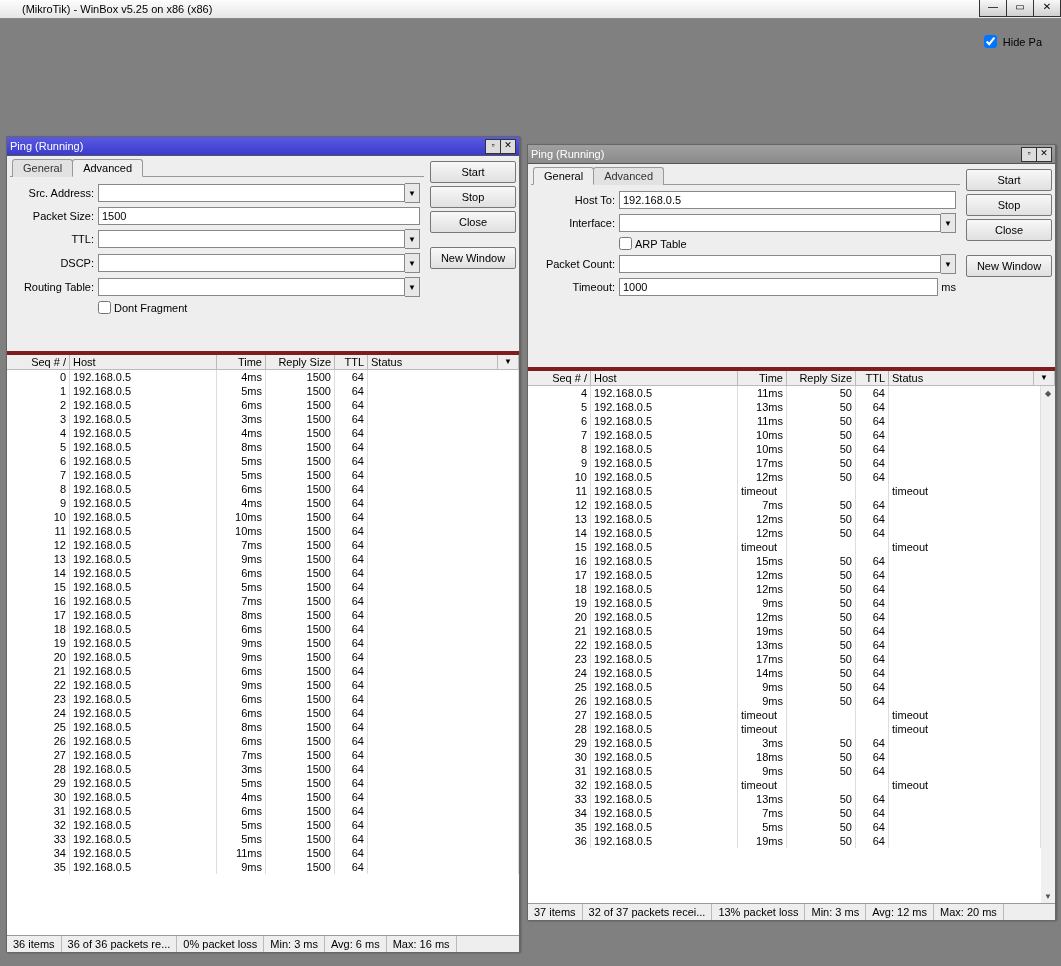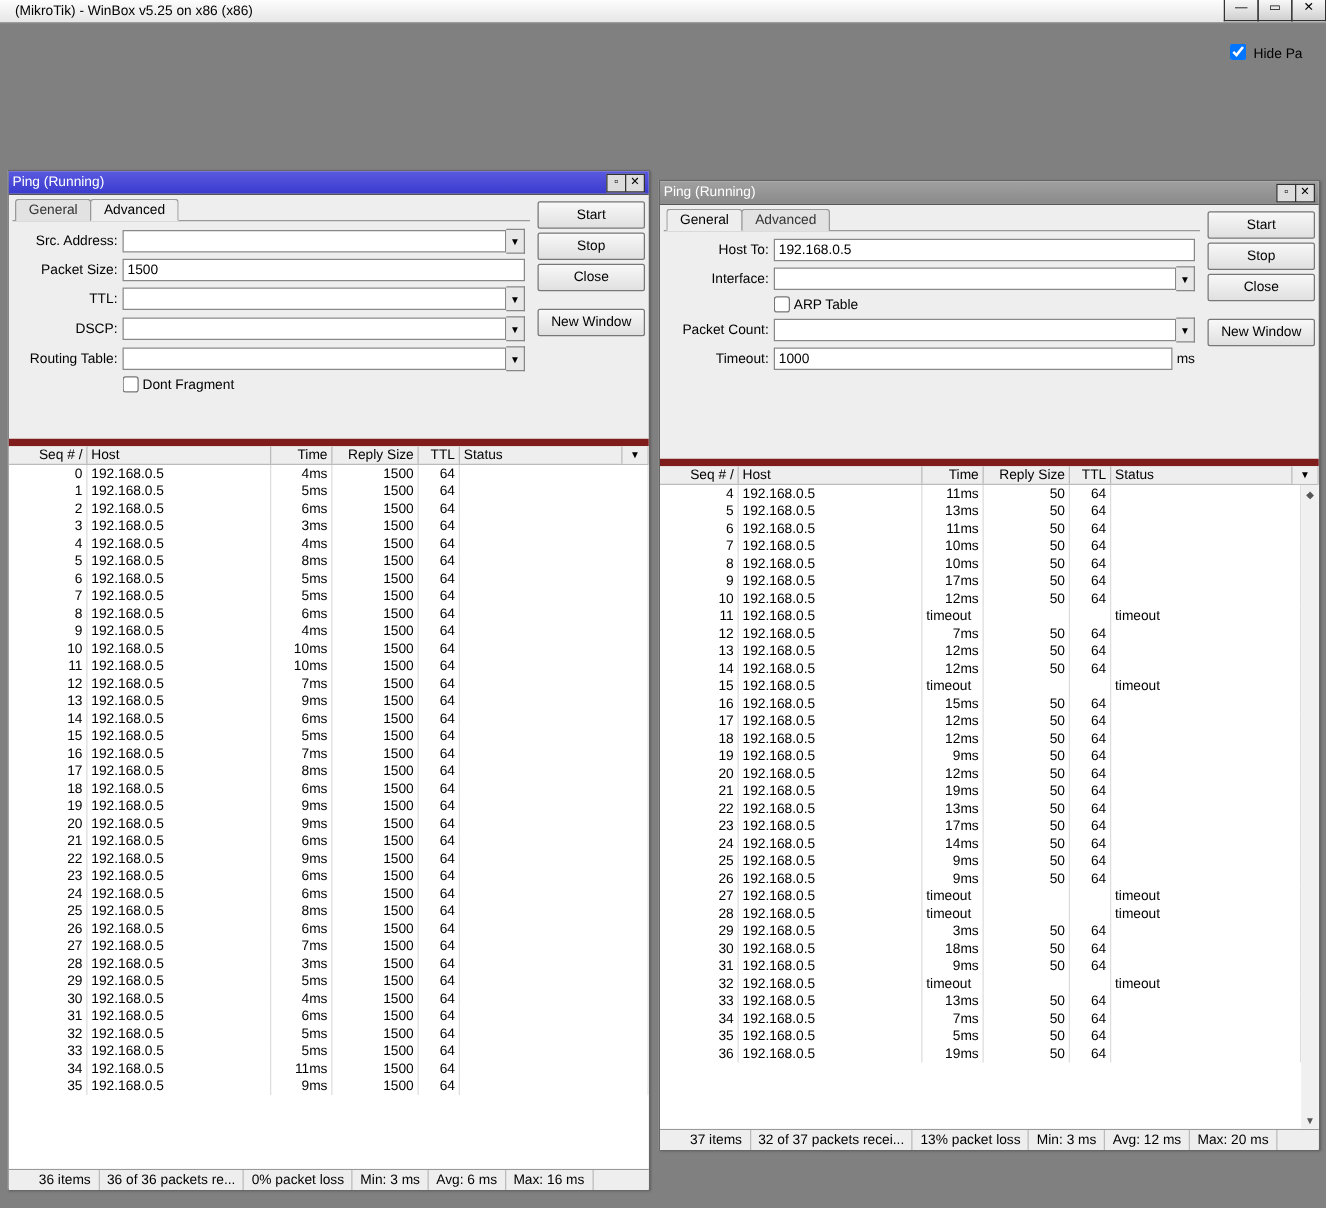--- a/index.html
+++ b/index.html
@@ -1,17 +1,17 @@
 <!DOCTYPE html>
 <html><head>
 <meta charset="utf-8">
 <style>
 html,body{margin:0;padding:0;font-family:Tahoma,Arial,sans-serif;font-size:11px;background:#808080;overflow:hidden;}
 .outer{width:1061px;height:966px;position:relative;background:#808080;}
-.titlebar{position:absolute;top:0;left:0;right:0;height:18px;background:linear-gradient(to bottom,#fdfdfd,#e6e6e6);border-bottom:1px solid #888;font-size:11px;line-height:18px;padding-left:12px;color:#000;}
+.titlebar{position:absolute;top:0;left:0;right:0;height:18px;background:linear-gradient(to bottom,#fdfdfd,#e6e6e6);border-bottom:1px solid #888;font-size:11px;line-height:18px;padding-left:22px;color:#000;}
 .wincaps{position:absolute;top:0;right:0;display:flex;}
 .wcap{width:26px;height:16px;border:1px solid #333;border-top:none;background:linear-gradient(to bottom,#f8f8f8,#d0d0d0);margin-left:-1px;text-align:center;line-height:14px;font-size:10px;}
 .hidepa{position:absolute;top:32px;right:19px;font-size:11px;}
 .hidepa input{vertical-align:-2px;}
 .window{position:absolute;background:#eeeeee;border:1px solid #666;box-shadow:1px 1px 2px rgba(0,0,0,0.3);}
 .wtitle{height:16px;font-size:11px;color:#fff;padding:1px 3px;display:flex;align-items:center;justify-content:space-between;border-bottom:1px solid #555;}
 .wtitle.active{background:linear-gradient(to bottom,#5a5adf,#3a3acf);}
 .wtitle.inactive{background:linear-gradient(to bottom,#a0a0a0,#8a8a8a);}
 .wtitle .ctrls{display:flex;gap:0;}
 .wtitle .wb{width:14px;height:13px;background:#ddd;border:1px solid #333;margin-left:-1px;color:#000;text-align:center;line-height:11px;font-size:9px;}
@@ -23,33 +23,33 @@
 .tab.inactive{background:#e2e2e2;color:#333;}
 .form{flex:1;padding:6px 4px 4px 4px;}
 .row{display:flex;align-items:center;margin-bottom:4px;}
 .lbl{width:80px;text-align:right;padding-right:4px;font-size:11px;}
 .row .inp{flex:1;height:16px;border:1px solid #888;background:#fff;font-size:11px;padding:0 3px;}
 .dd{width:14px;height:18px;border:1px solid #888;border-left:none;background:#e8e8e8;display:flex;align-items:center;justify-content:center;font-size:8px;}
 .btncol{width:86px;display:flex;flex-direction:column;gap:3px;padding-top:2px;}
 .btn{height:20px;border:1px solid #777;background:linear-gradient(to bottom,#f8f8f8,#e0e0e0);font-size:11px;text-align:center;line-height:20px;border-radius:2px;}
 .cbrow{display:flex;align-items:center;margin-left:84px;font-size:11px;gap:3px;}
 .cbrow input{margin:0;}
-.tbl{flex:1;overflow:hidden;border-top:6px solid #7f1d1d;background:#fff;position:relative;display:flex;flex-direction:column;}
+.tbl{flex:1;overflow:hidden;border-top:4px solid #7f1d1d;background:#fff;position:relative;display:flex;flex-direction:column;}
 .th,.tr{display:flex;height:14px;line-height:14px;font-size:11px;}
 .th{background:#eee;border-bottom:1px solid #bbb;position:relative;}
 .th>div,.tr>div{border-right:1px solid #ddd;padding:0 3px;overflow:hidden;white-space:nowrap;text-overflow:clip;}
 .th>div{border-right:1px solid #bbb;}
 .c-seq{width:56px;text-align:right;}
 .c-host{width:140px;text-align:left;}
 .c-time{width:42px;text-align:right;}
 .c-reply{width:62px;text-align:right;}
 .c-ttl{width:26px;text-align:right;}
 .c-status{flex:1;text-align:left;}
 .tbody{flex:1;overflow:hidden;}
-.status{height:16px;border-top:1px solid #999;background:#eee;display:flex;font-size:11px;padding-left:18px;}
+.status{height:16px;border-top:1px solid #999;background:#eee;display:flex;font-size:11px;}
 .status>div{border-right:1px solid #bbb;padding:1px 6px;line-height:14px;white-space:nowrap;}
 .scrollside{position:absolute;right:0;top:15px;bottom:0;width:14px;background:#f0f0f0;display:flex;flex-direction:column;align-items:center;justify-content:space-between;font-size:8px;color:#555;}
 .scrollside .arr{height:14px;width:14px;display:flex;align-items:center;justify-content:center;}
 .ddhdr{position:absolute;right:0;top:0;width:14px;height:14px;border-left:1px solid #bbb;background:#eee;display:flex;align-items:center;justify-content:center;font-size:8px;}
 .unit{font-size:11px;padding-left:3px;}
 .formtabwrap{flex:1;}
 </style>
 </head>
 <body>
 

